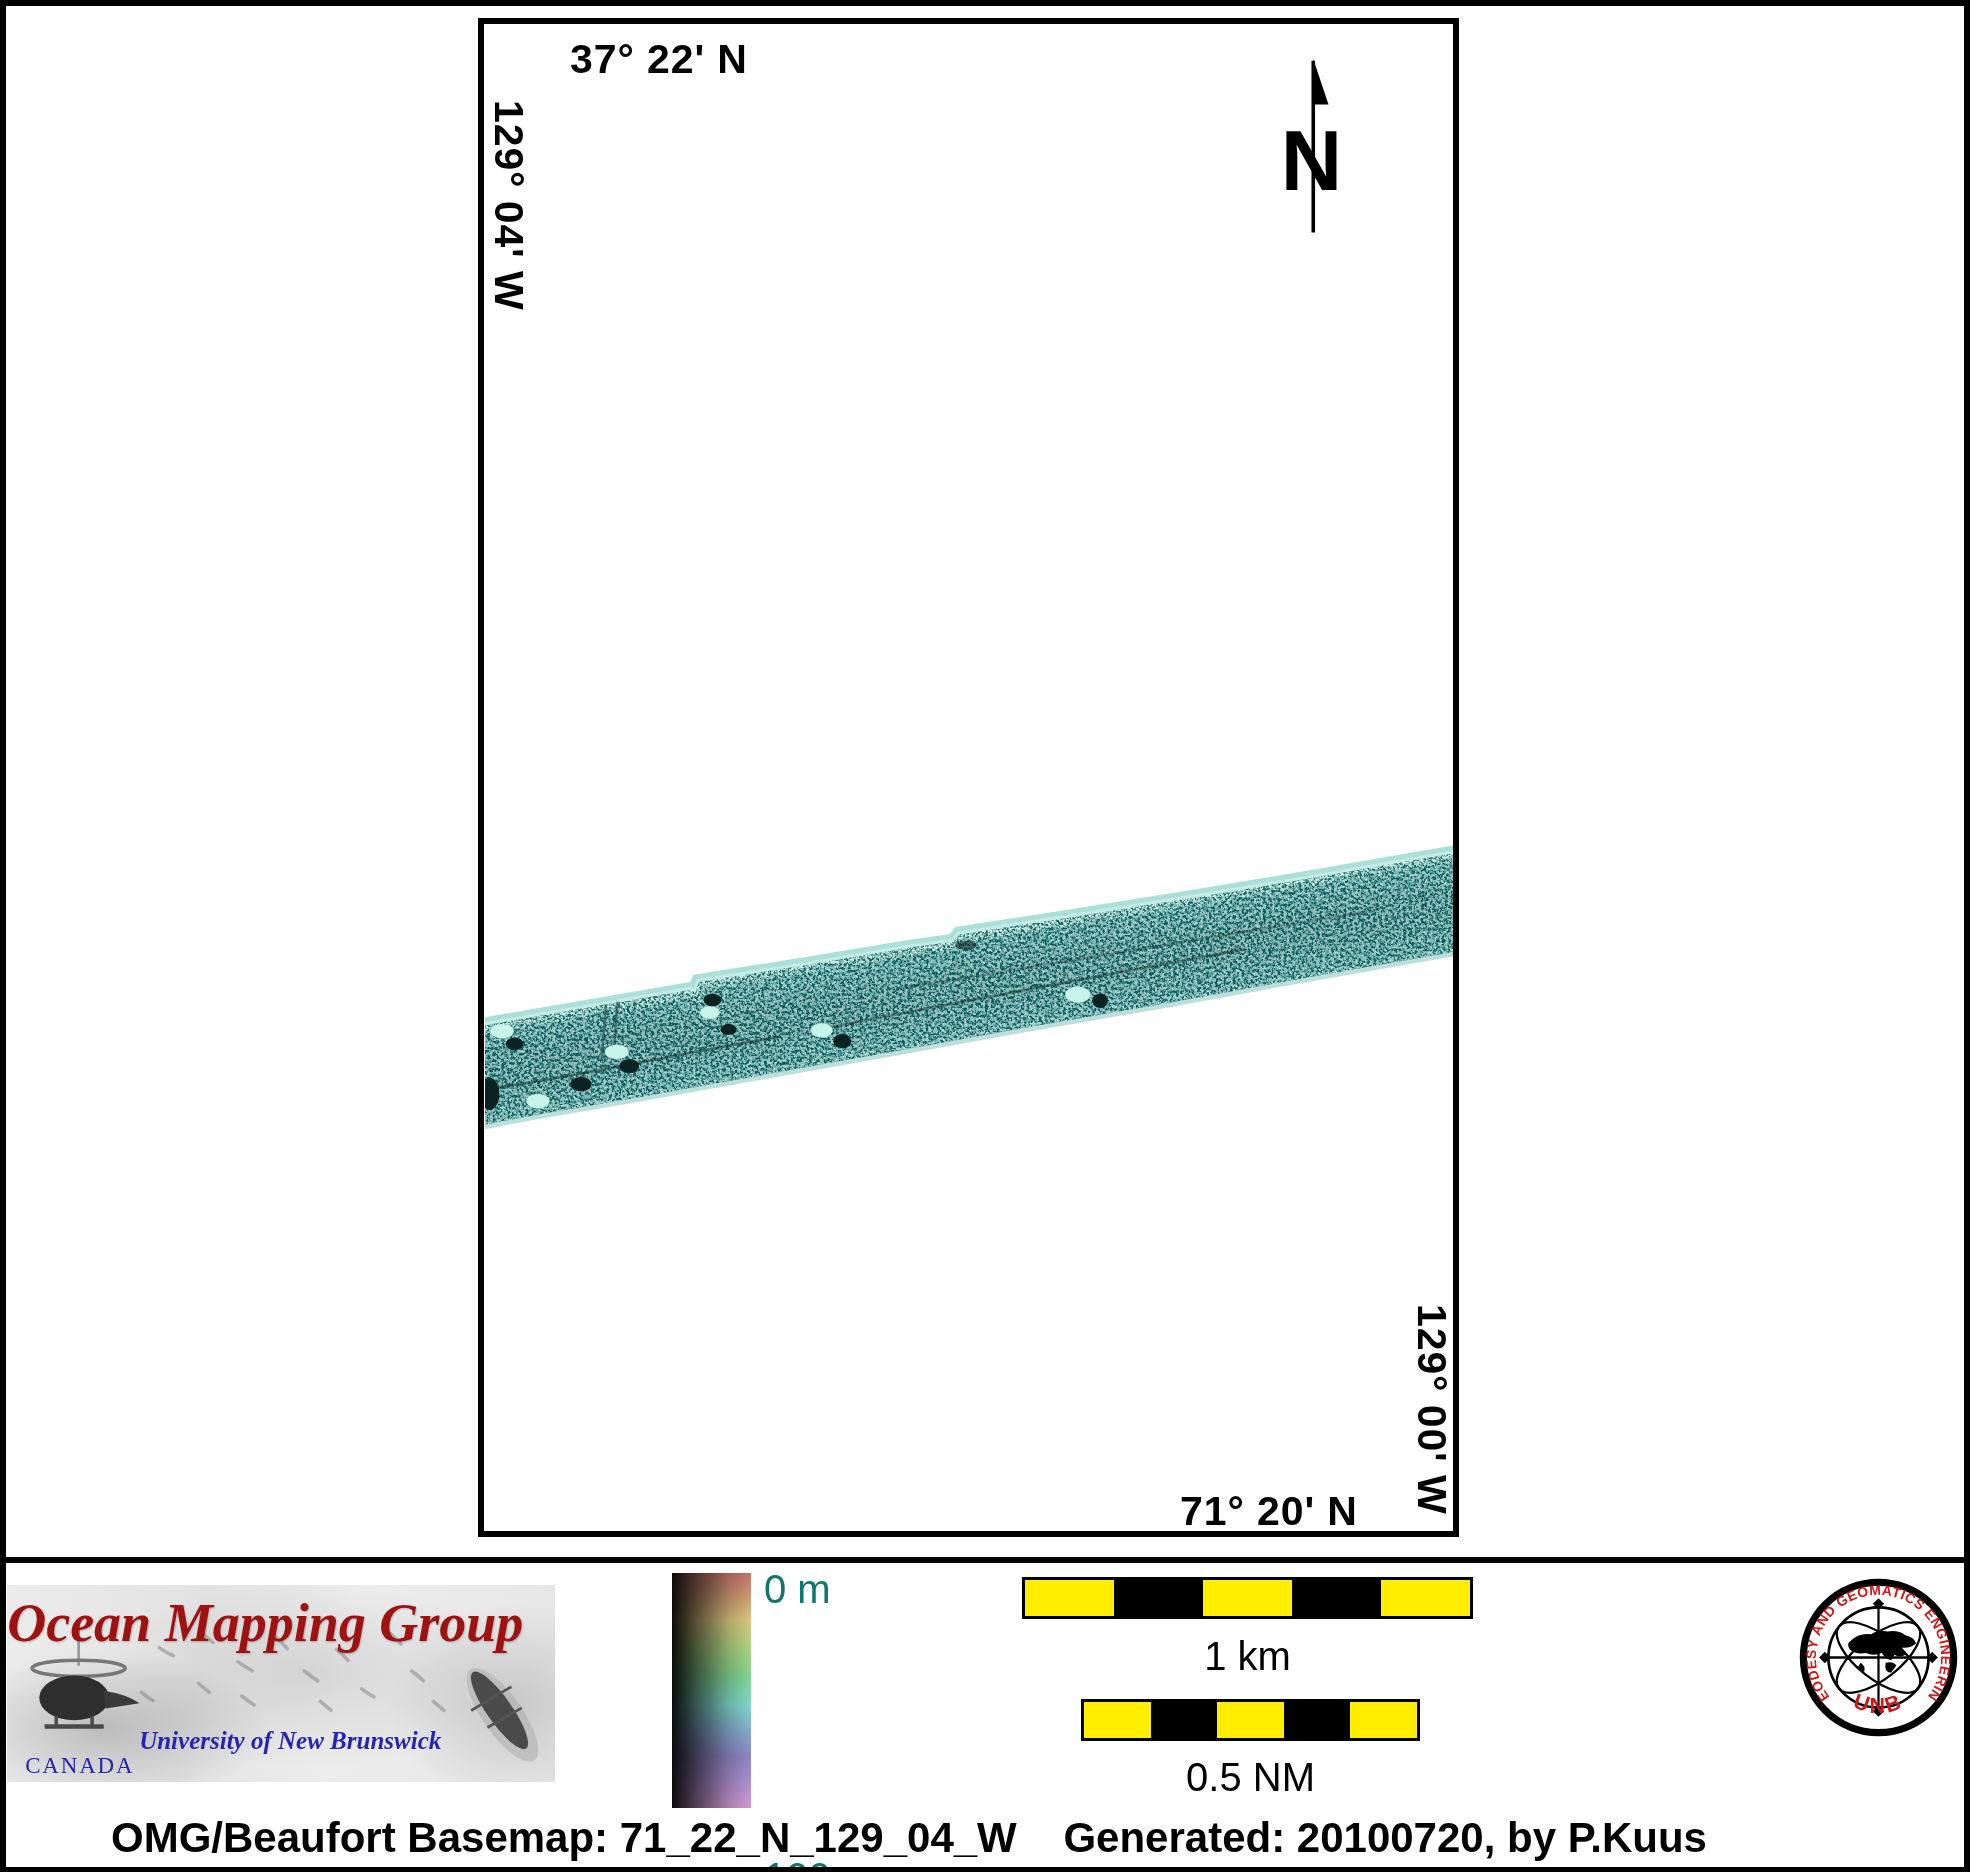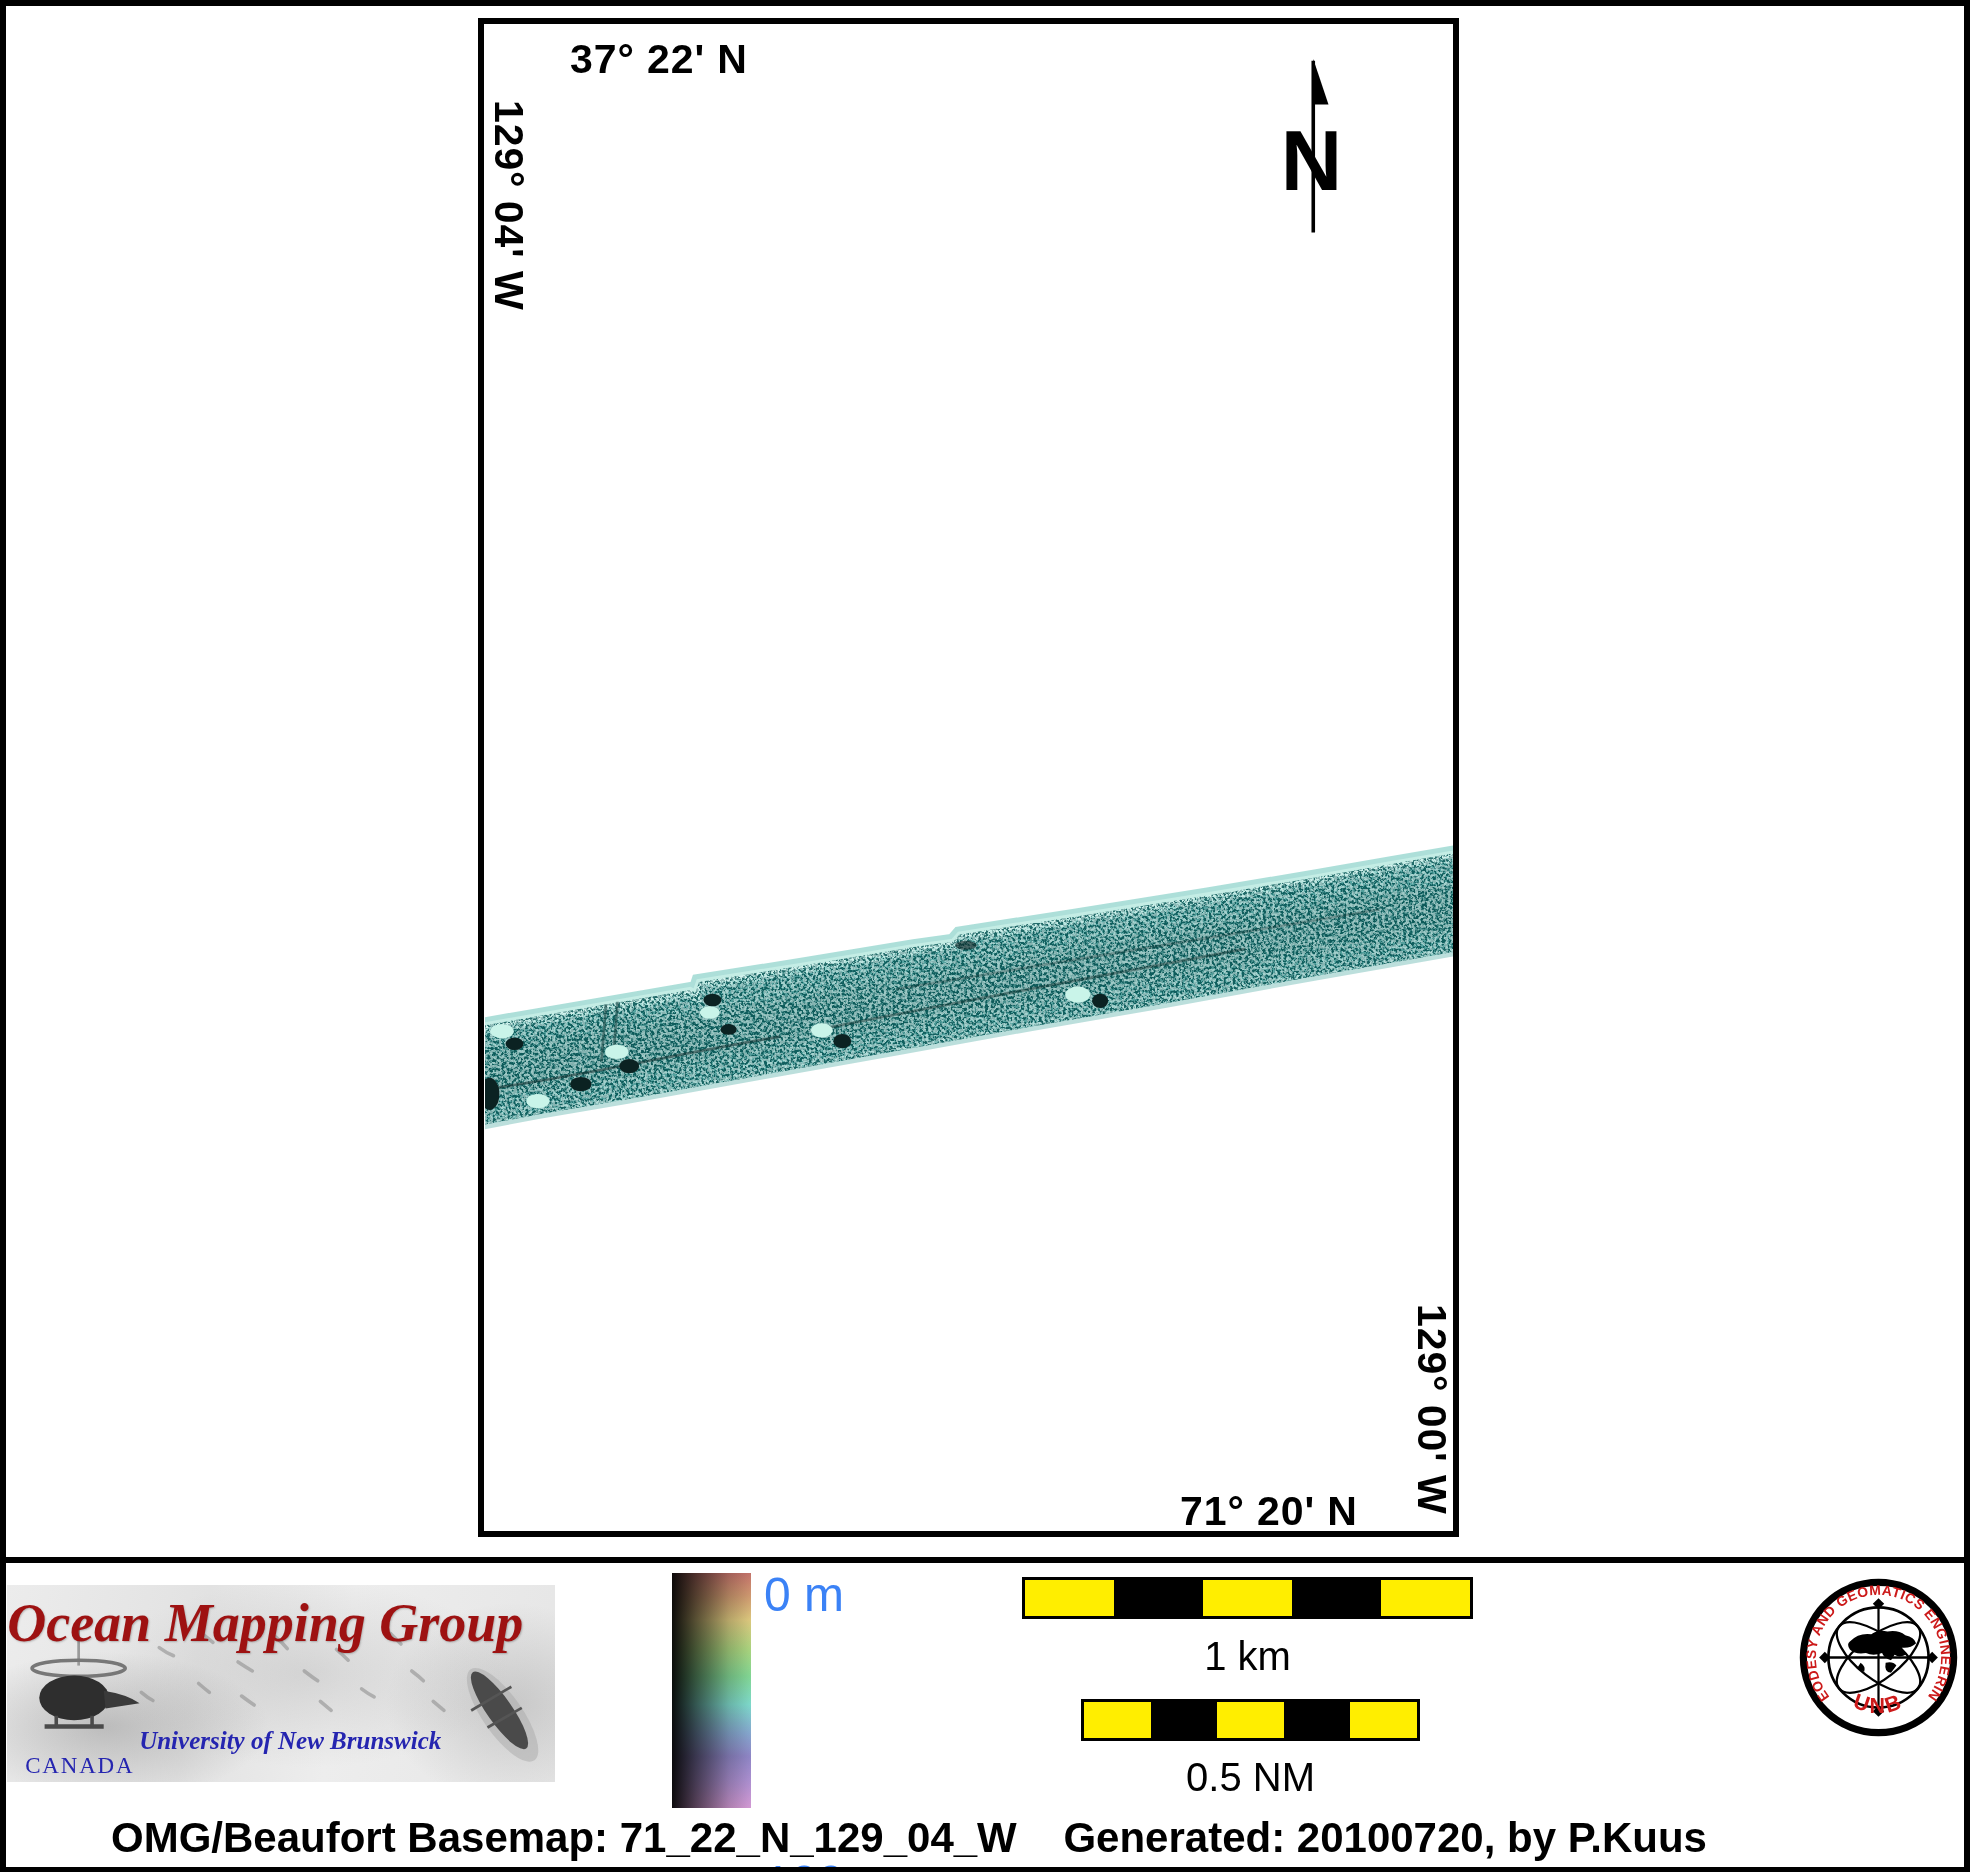--- a/index.html
+++ b/index.html
@@ -44,21 +44,21 @@
     letter-spacing:1.8px; color:#2525b0; z-index:3;
   }
   .colorbar{
     position:absolute; left:672px; top:1573px; width:79px; height:235px; z-index:9;
     background:
       linear-gradient(to right, rgba(5,5,5,.96), rgba(5,5,5,.62) 30%, rgba(5,5,5,.18) 72%, rgba(5,5,5,0) 100%),
       linear-gradient(to bottom,
         #c4736b 0%, #cf9a70 10%, #dcc87e 20%, #a8d47f 33%, #82d694 44%,
         #7ed9cb 56%, #86a8cf 68%, #8f86c6 78%, #ab8fd0 88%, #d49ad4 100%);
   }
-  .cb-label{position:absolute; font-size:48px; color:#3b82f6; z-index:9; white-space:pre;}
+  .cb-label{position:absolute; font-size:40px; color:#0f766e; z-index:9; white-space:pre;}
   .cb-top{left:764px; top:1567px;}
   .cb-bottom{left:764px; top:1855px;}
   .scalebar{
     position:absolute; box-sizing:border-box; border:3.6px solid #000;
     display:flex; z-index:9; background:#000;
   }
   .scalebar .seg{flex:1 1 0;}
   .sb-km{left:1022px; top:1577px; width:451px; height:42px;}
   .sb-nm{left:1081px; top:1699px; width:339px; height:42px;}
   .sb-label{position:absolute; font-size:40px; color:#000; text-align:center; z-index:9;}

